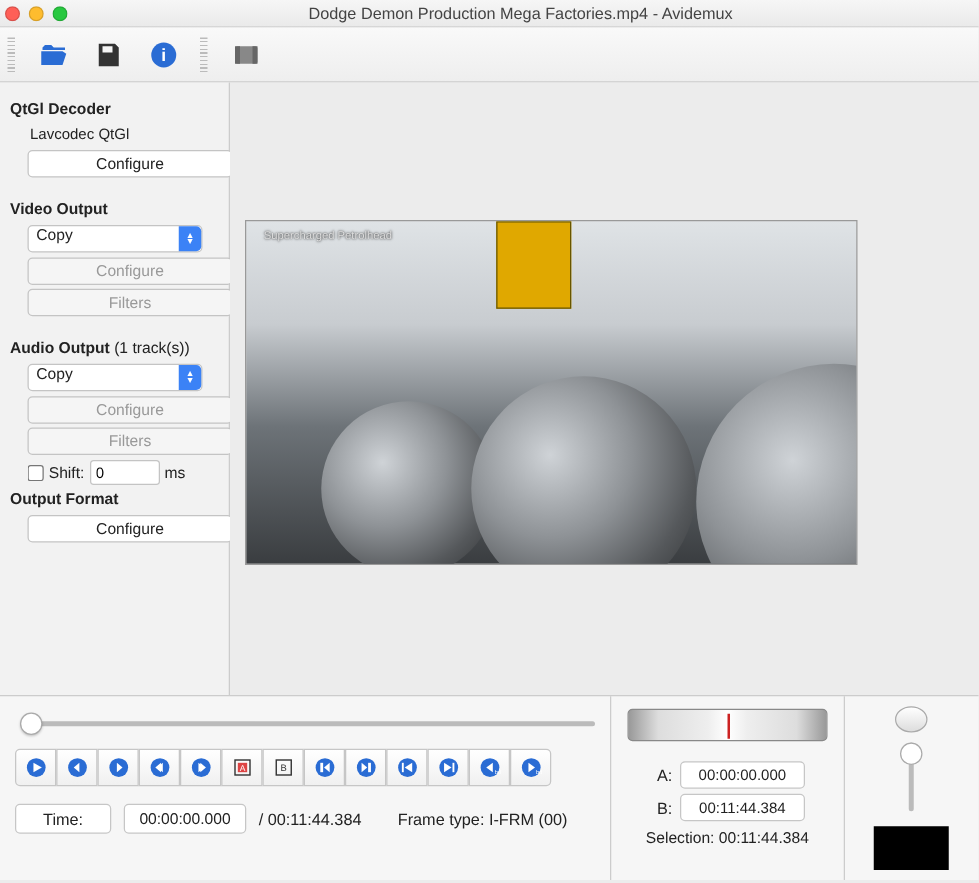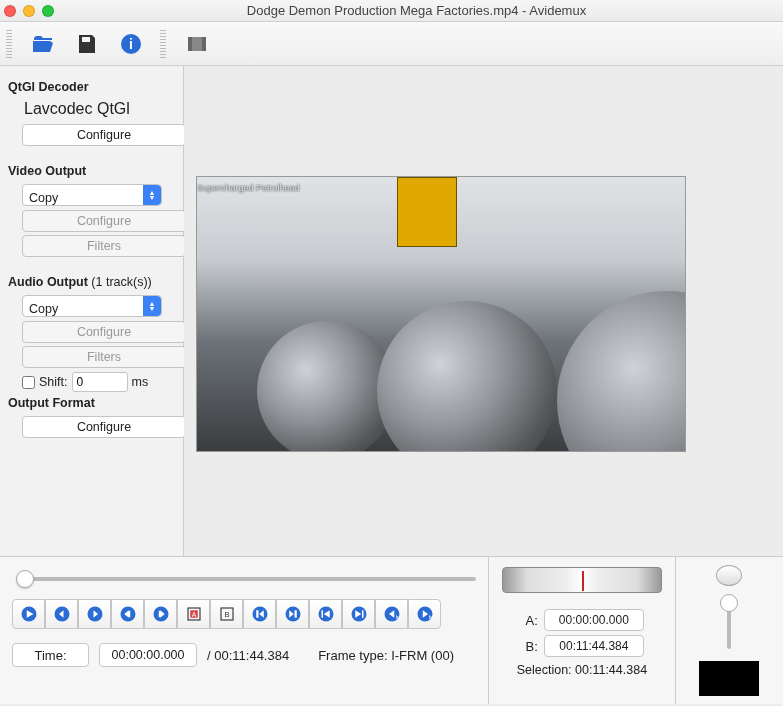--- a/index.html
+++ b/index.html
@@ -11,30 +11,30 @@
 .tl-min { background: #febc2e; }
 .tl-max { background: #28c840; }
 .title { flex: 1; text-align: center; font-size: 13px; color: #444; }
 .toolbar { height: 44px; background: linear-gradient(#f9f9f9,#eeeeee); display: flex; align-items: center; padding: 0 6px; gap: 14px; border-bottom: 1px solid #ccc; }
 .toolbar .grip { width: 6px; height: 28px; background: repeating-linear-gradient(#bbb 0 1px, transparent 1px 3px); margin-right: 2px; }
 .tbtn { width: 30px; height: 30px; display: flex; align-items: center; justify-content: center; border-radius: 4px; }
 .tbtn svg { width: 24px; height: 24px; }
 .main { display: flex; height: 490px; }
 .sidebar { width: 184px; padding: 10px 6px 10px 8px; border-right: 1px solid #ccc; background: #f2f2f2; }
 .sidebar h3 { font-size: 12.5px; font-weight: bold; margin: 4px 0 6px 0; }
-.sidebar .sub { font-size: 16px; margin: 4px 0 6px 16px; }
+.sidebar .sub { font-size: 12px; margin: 4px 0 6px 16px; }
 .btn { width: 164px; height: 22px; background: #fff; border: 1px solid #c4c4c4; border-radius: 4px; font-size: 12.5px; display: flex; align-items: center; justify-content: center; margin: 3px 0 3px 14px; cursor: pointer; }
 .btn.disabled { color: #999; background: #f5f5f5; }
-.sel { width: 140px; height: 22px; background: #fff; border: 1px solid #c4c4c4; border-radius: 4px; font-size: 12.5px; display: flex; align-items: flex-end; padding: 0 6px; margin: 6px 0 4px 14px; position: relative; }
+.sel { width: 140px; height: 22px; background: #fff; border: 1px solid #c4c4c4; border-radius: 4px; font-size: 12.5px; display: flex; align-items: flex-start; padding: 0 6px; margin: 6px 0 4px 14px; position: relative; }
 .sel .arrow { position: absolute; right: 0; top: 0; width: 18px; height: 100%; background: #3b82f6; border-radius: 0 4px 4px 0; display: flex; flex-direction: column; align-items: center; justify-content: center; color: #fff; font-size: 7px; line-height: 5px; }
 .shiftrow { display: flex; align-items: center; margin: 4px 0 4px 14px; font-size: 12.5px; gap: 4px; }
 .shiftrow input[type="number"] { width: 56px; height: 20px; border: 1px solid #c4c4c4; border-radius: 3px; font-size: 12px; padding: 0 4px; }
 .preview { flex: 1; background: #ececec; display: flex; align-items: flex-start; justify-content: flex-start; padding: 10px 10px 10px 12px; }
 .video { width: 490px; height: 276px; margin-top: 100px; border: 1px solid #999; background: linear-gradient(180deg,#dfe3e6 0%, #c8ccd0 30%, #6d7378 60%, #3a3d40 100%); position: relative; overflow: hidden; }
-.video .watermark { position: absolute; top: 6px; left: 0; color: #ddd; font-size: 9px; text-shadow: 0 0 2px #000; }
+.video .watermark { position: absolute; top: 6px; left: 14px; color: #ddd; font-size: 9px; text-shadow: 0 0 2px #000; }
 .video .crane { position: absolute; top: 0; left: 200px; width: 60px; height: 70px; background: #e0a800; border: 1px solid #665500; }
 .video .roll { position: absolute; border-radius: 50%; background: radial-gradient(circle at 35% 35%, #cfd3d7 0%, #8e9296 40%, #55585b 70%, #2b2d2f 100%); }
 .r1 { width: 180px; height: 180px; bottom: -30px; left: 180px; }
 .r2 { width: 220px; height: 220px; bottom: -60px; left: 360px; }
 .r3 { width: 140px; height: 140px; bottom: -10px; left: 60px; }
 .controls { height: 148px; border-top: 1px solid #ccc; display: flex; background: #f6f6f6; }
 .cleft { flex: 1; padding: 10px 12px; }
 .slider-track { width: 460px; height: 4px; background: #bbb; border-radius: 2px; position: relative; margin: 10px 0 18px 4px; }
 .slider-thumb { position: absolute; left: 0; top: -7px; width: 18px; height: 18px; background: #fff; border: 1px solid #aaa; border-radius: 50%; box-shadow: 0 1px 2px rgba(0,0,0,0.2); }
 .btnrow { display: flex; gap: 0px; margin-bottom: 14px; }

